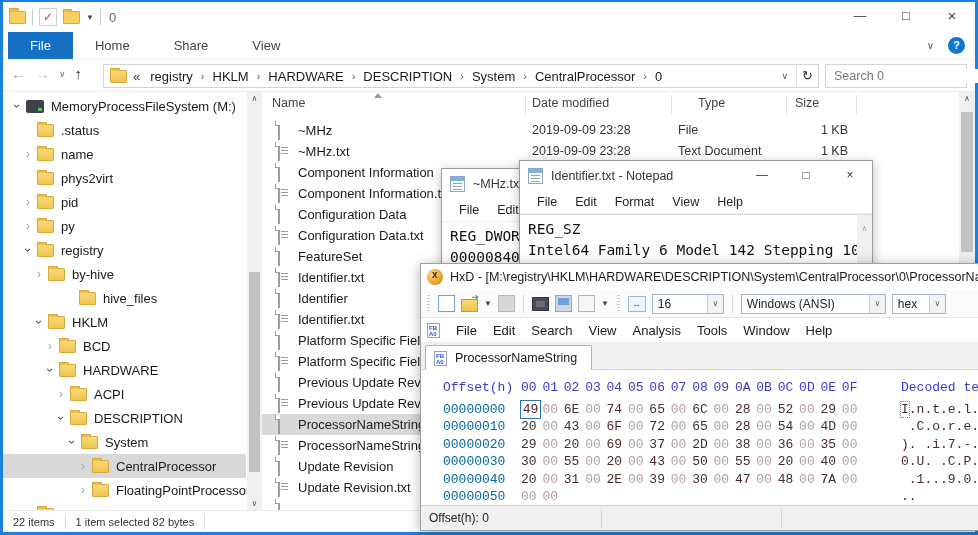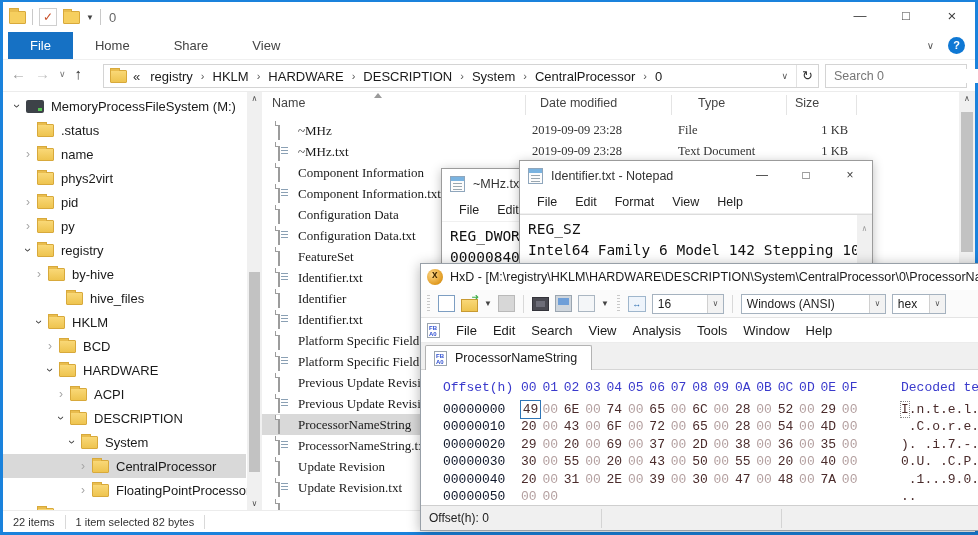--- a/index.html
+++ b/index.html
@@ -68,21 +68,21 @@
   .tscroll { position:absolute; right:0; top:0; bottom:0; width:15px; background:#f0f0f0; }
   .tscroll .arr { position:absolute; left:0; width:15px; text-align:center; font-size:8px; color:#505050; }
   .tscroll .thumb { position:absolute; left:2px; width:11px; background:#c2c2c2; }
 
   .filepane { position:absolute; left:259px; top:0; right:0; bottom:0; }
   .lheader { position:absolute; top:0; left:0; right:0; height:26px; }
   .hcell { position:absolute; top:4px; font-size:12.5px; color:#444; }
   .hsep { position:absolute; top:3px; width:1px; height:20px; background:#e4e4e4; }
   .sortmark { position:absolute; left:112px; top:1px; width:0; height:0; border-left:4px solid transparent; border-right:4px solid transparent; border-bottom:5px solid #9a9a9a; }
   #files { position:absolute; top:28px; left:0; right:16px; }
-  .frow { position:relative; height:21px;font-family:Liberation Serif, serif; }
+  .frow { position:relative; height:21px; }
   .frow.fsel { background:#d9d9d9; }
   .ficon { position:absolute; left:16px; top:2px; }
   .ficon-file, .ficon-text { width:12px; height:15px; background:#fdfdfd; border:1px solid #9c9c9c; position:relative; }
   .ficon-file:after, .ficon-text:after { content:""; position:absolute; right:-1px; top:-1px; width:4px; height:4px; background:#fff; border-left:1px solid #9c9c9c; border-bottom:1px solid #9c9c9c; }
   .ficon-text:before { content:""; position:absolute; left:2px; top:4px; width:7px; height:7px;
     background:repeating-linear-gradient(#8aa0b4 0 1px, transparent 1px 3px); }
   .fname { position:absolute; left:36px; top:3px; font-size:13px; color:#1a1a1a; white-space:nowrap; }
   .fdate { position:absolute; left:270px; top:3px; font-size:12.5px; color:#333; }
   .ftype { position:absolute; left:416px; top:3px; font-size:12.5px; color:#333; }
   .fsize { position:absolute; left:524px; width:62px; top:3px; font-size:12.5px; color:#333; text-align:right; }
@@ -142,21 +142,21 @@
   .hxd-fileicon { width:13px; height:15px; background:#fff; border:1px solid #9aa4ae; position:relative; margin-right:8px; flex:none; }
   .hxd-fileicon:before { content:"FB"; position:absolute; left:1px; top:1px; font-size:6px; color:#2f4fd0; font-weight:bold; }
   .hxd-fileicon:after { content:"A0"; position:absolute; left:1px; top:7px; font-size:6px; color:#2f4fd0; font-weight:bold; }
   .hxd-menurow .mitem { font-size:13px; color:#1a1a1a; padding:0 8px; }
   .hxd-tabs { height:27px; background:#f0f0f0; border-bottom:1px solid #d6d6d6; position:relative; }
   .hxd-tab { position:absolute; left:4px; top:2px; height:25px; background:#fff; border:1px solid #b3b3b3; border-bottom:none; border-radius:2px 2px 0 0; display:flex; align-items:center; padding:0 14px 0 8px; }
   .hxd-tab .tlabel2 { font-size:12.5px; color:#1a1a1a; }
   .hexarea { position:absolute; top:107px; bottom:26px; left:0; right:0; background:#fff; overflow:hidden;
     font-family:"Liberation Mono", monospace; font-size:13px; }
   .hexline { position:relative; height:17.5px; line-height:17.5px; }
-  .hexline .off { position:absolute; left:22px; color:#0f172a; white-space:pre; }
+  .hexline .off { position:absolute; left:22px; color:#0369a1; white-space:pre; }
   .hexline .bytes { position:absolute; left:100px; top:0; display:flex; }
   .hexline .b { width:21.4px; flex:none; color:#4a2b2b; }
   .hexline .b.z { color:#b4a0a0; }
   .hexline .b.cur { outline:1px solid #2e75b6; width:19px; margin-right:2.4px; text-align:center; }
   .hexline .dec { position:absolute; left:480px; color:#4a2b2b; white-space:pre; }
   .hexline .dcur { outline:1px dotted #888; }
   .hexhdr .off, .hexhdr .b, .hexhdr .dec { color:#3a3acc !important; }
   .hexpad { height:8px; }
   .hxd-status { position:absolute; bottom:0; left:0; right:0; height:25px; background:#f0f0f0; border-top:1px solid #cfcfcf; display:flex; align-items:center; }
   .hxd-status .stext { font-size:12px; color:#222; padding-left:8px; font-family:"Liberation Sans",sans-serif; }
@@ -269,21 +269,21 @@
             <div class="trow" style="padding-left: 19px;">
               <span class="expander expanded">›</span>
               <span class="ticon folder"></span>
               <span class="tlabel">registry</span>
             </div>
             <div class="trow" style="padding-left: 30px;">
               <span class="expander collapsed">›</span>
               <span class="ticon folder"></span>
               <span class="tlabel">by-hive</span>
             </div>
-            <div class="trow" style="padding-left: 48px;">
+            <div class="trow" style="padding-left: 30px; margin-left: 31px;">
               <span class="expander none"></span>
               <span class="ticon folder"></span>
               <span class="tlabel">hive_files</span>
             </div>
             <div class="trow" style="padding-left: 30px;">
               <span class="expander expanded">›</span>
               <span class="ticon folder"></span>
               <span class="tlabel">HKLM</span>
             </div>
             <div class="trow" style="padding-left: 41px;">
@@ -331,21 +331,21 @@
           <span class="arr" style="top:2px">∧</span>
           <div class="thumb" style="top:180px;height:200px"></div>
           <span class="arr" style="bottom:2px">∨</span>
         </div>
       </div>
 
       <div class="filepane">
         <div class="lheader">
           <span class="sortmark"></span>
           <span class="hcell" style="left:10px">Name</span>
-          <span class="hcell" style="left:278px">Date modified</span>
+          <span class="hcell" style="left:270px">Date modified</span>
           <span class="hcell" style="left:436px">Type</span>
           <span class="hcell" style="left:533px">Size</span>
           <span class="hsep" style="left:263px"></span>
           <span class="hsep" style="left:409px"></span>
           <span class="hsep" style="left:524px"></span>
           <span class="hsep" style="left:594px"></span>
         </div>
         <div id="files">
             <div class="frow"><span class="ficon ficon-file"></span><span class="fname">~MHz</span><span class="fdate">2019-09-09 23:28</span><span class="ftype">File</span><span class="fsize">1 KB</span></div>
             <div class="frow"><span class="ficon ficon-text"></span><span class="fname">~MHz.txt</span><span class="fdate">2019-09-09 23:28</span><span class="ftype">Text Document</span><span class="fsize">1 KB</span></div>

